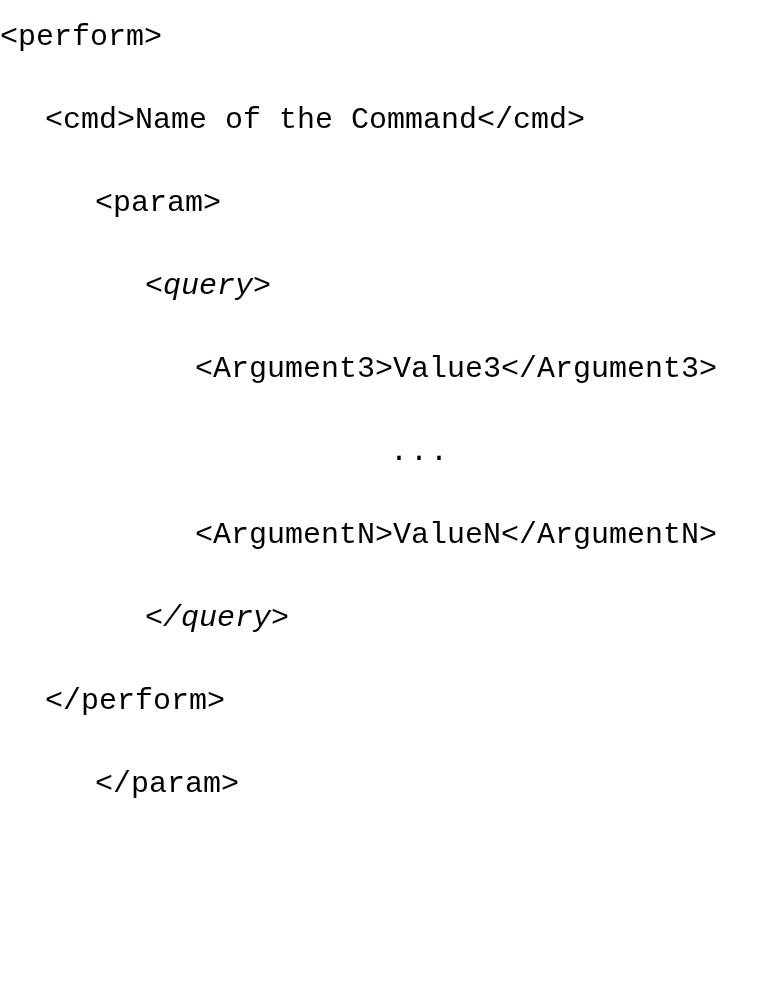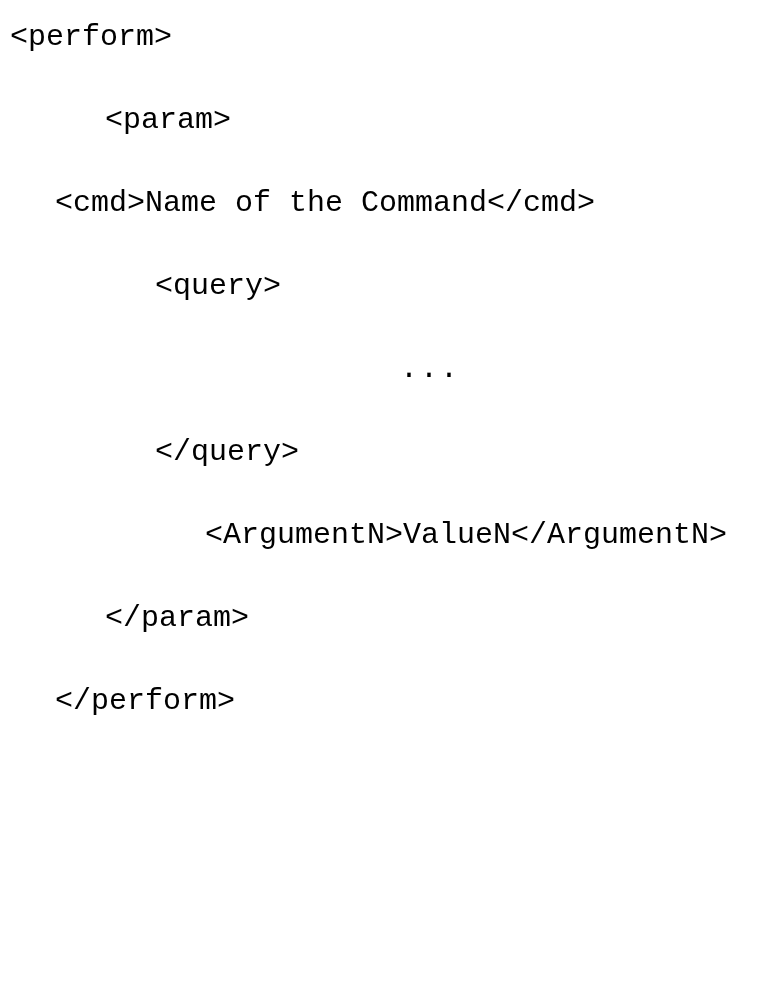--- a/index.html
+++ b/index.html
@@ -8,70 +8,72 @@
     width: 784px;
     height: 1000px;
     background: #ffffff;
     font-family: "Courier New", Courier, monospace;
     font-size: 30px;
     color: #000;
     line-height: 1.3;
   }
   .container {
     padding-top: 18px;
-    padding-left: 10px;
     white-space: nowrap;
   }
   .line {
     margin-bottom: 44px;
   }
   .ind1 { padding-left: 45px; }
   .ind2 { padding-left: 95px; }
-  .ind3 { padding-left: 145px; }
+  .ind3 { padding-left: 145px; font-style: italic; }
   .ind4 { padding-left: 195px; }
   .dots { padding-left: 390px; letter-spacing: 2px; }
   .bracket { display: inline; }
 </style>
 </head>
 <body>
 
 <div class="container">
 
   <div class="line">
     <span>&lt;perform&gt;</span>
   </div>
 
+  <div class="line ind1">
+    <span class="bracket">&lt;cmd&gt;</span><span class="bracket">Name of the Command</span><span class="bracket">&lt;/cmd&gt;</span>
+  </div>
+
   <div class="line ind2">
     <span>&lt;param&gt;</span>
-  </div>
-
-  <div class="line ind1">
-    <span class="bracket">&lt;cmd&gt;</span><span class="bracket">Name of the Command</span><span class="bracket">&lt;/cmd&gt;</span>
   </div>
 
   <div class="line ind3">
     <span>&lt;query&gt;</span>
   </div>
 
 
 
+  <div class="line ind4">
+    <span class="bracket">&lt;Argument3&gt;</span><span class="bracket">Value3</span><span class="bracket">&lt;/Argument3&gt;</span>
+  </div>
 
   <div class="line dots">
     <span>...</span>
+  </div>
+
+  <div class="line ind4">
+    <span class="bracket">&lt;ArgumentN&gt;</span><span class="bracket">ValueN</span><span class="bracket">&lt;/ArgumentN&gt;</span>
   </div>
 
   <div class="line ind3">
     <span>&lt;/query&gt;</span>
   </div>
 
-  <div class="line ind4">
-    <span class="bracket">&lt;ArgumentN&gt;</span><span class="bracket">ValueN</span><span class="bracket">&lt;/ArgumentN&gt;</span>
+  <div class="line ind1">
+    <span>&lt;/perform&gt;</span>
   </div>
 
   <div class="line ind2">
     <span>&lt;/param&gt;</span>
   </div>
 
-  <div class="line ind1">
-    <span>&lt;/perform&gt;</span>
-  </div>
-
 </div>
 
 </body></html>

